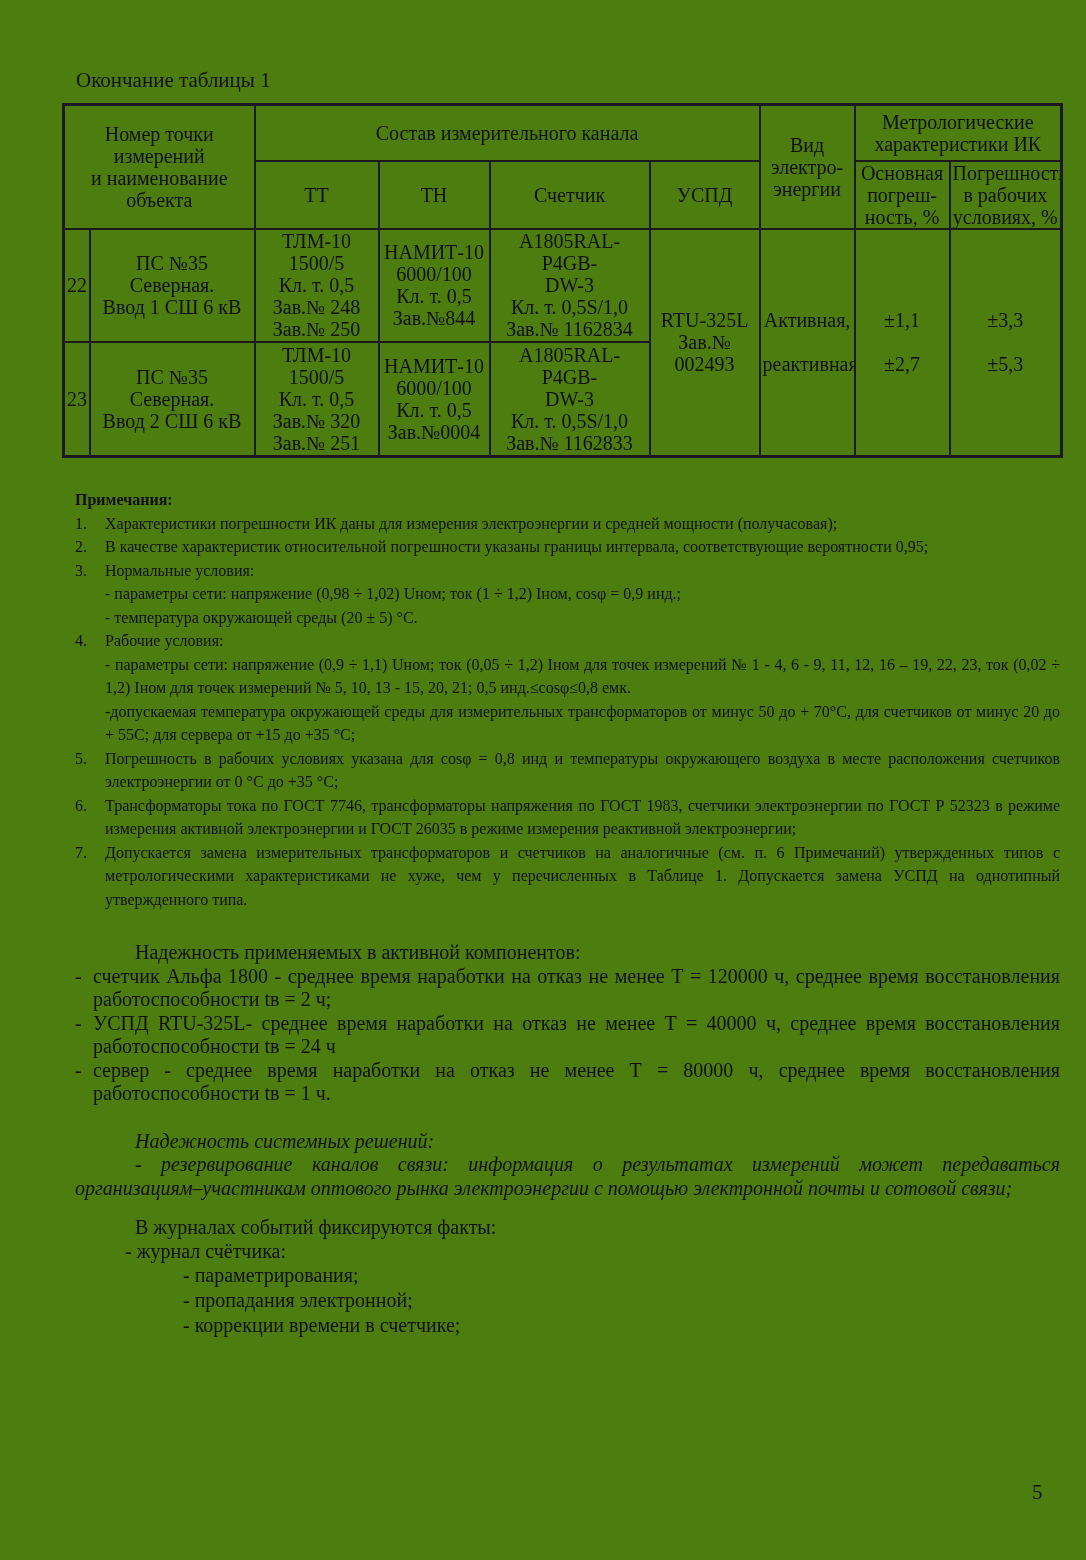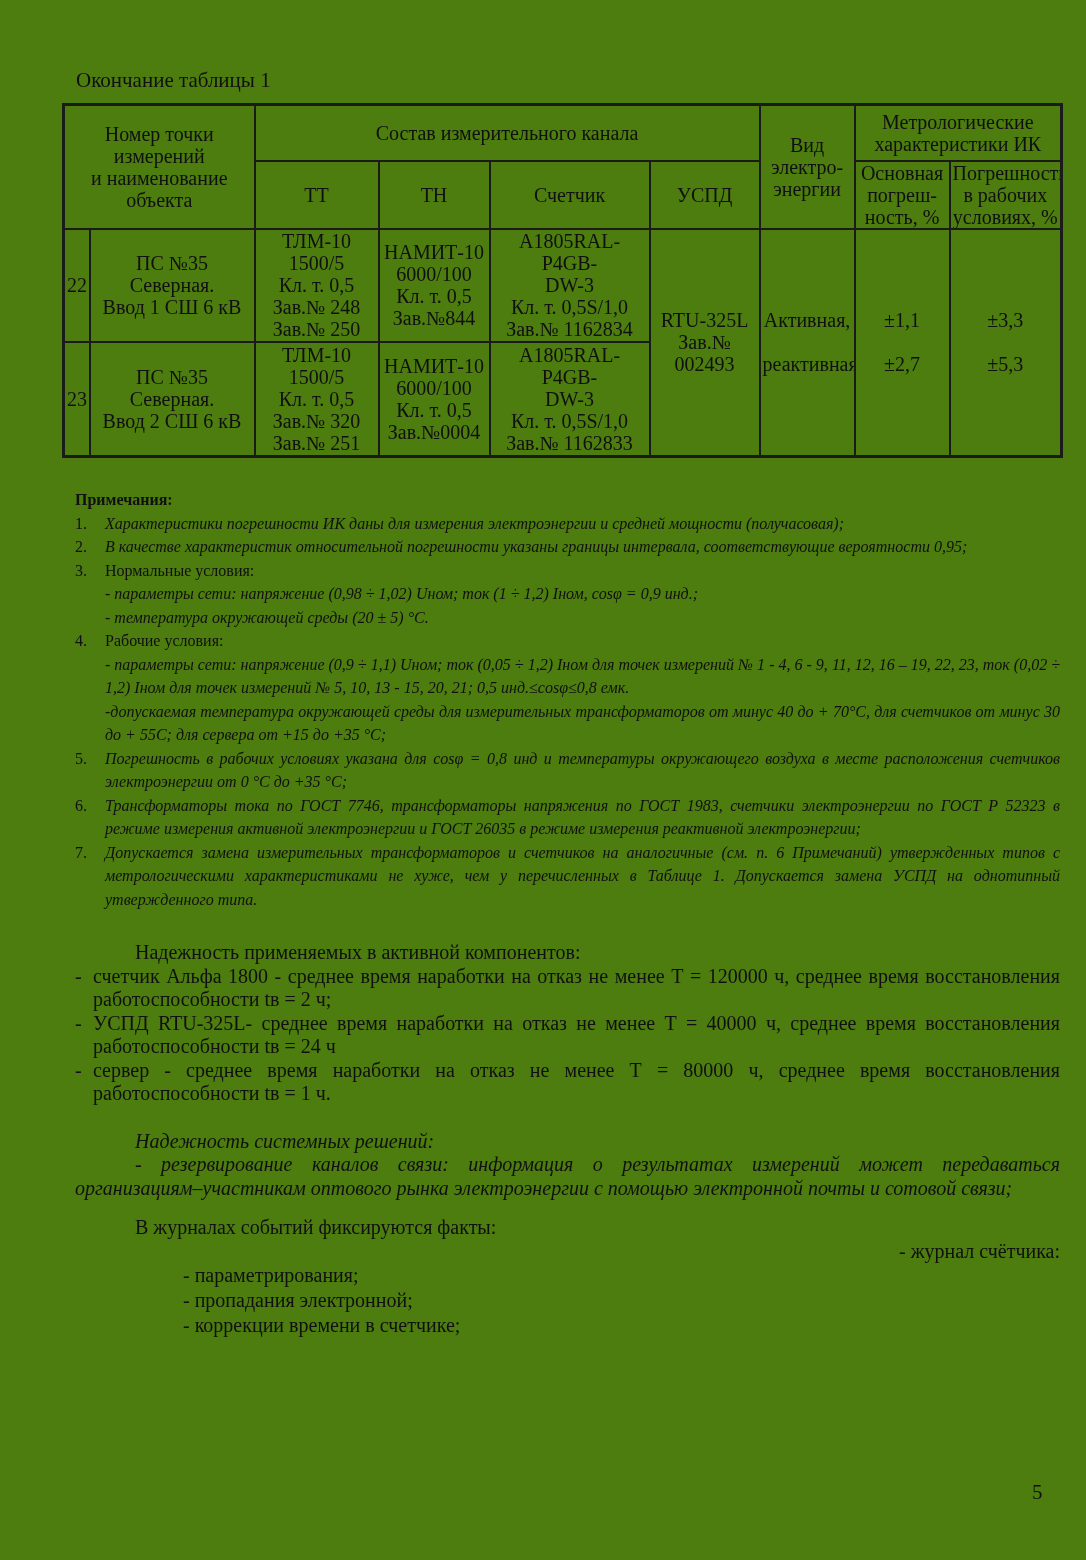--- a/index.html
+++ b/index.html
@@ -46,36 +46,36 @@
   
   .notes {
     margin: 30px 26px 18px 75px;
     font-size: 16px;
     line-height: 23.5px;
   }
   .notes-title { font-weight: bold; }
   .note { display: flex; }
   .note-num { flex: 0 0 30px; }
   .note-body { flex: 1; min-width: 0; }
-  .jst { text-align: justify; font-style: italic; }
+  .jst { text-align: justify; }
   
   .body-text {
     margin: 0 26px 0 75px;
     font-size: 20px;
     line-height: 23.5px;
   }
   .sect-title { text-indent: 60px; }
   .mt-gap1 { margin-top: 30px; }
   .mt-gap2 { margin-top: 24px; font-style: italic; }
   .mt-gap3 { margin-top: 16px; }
   .dash-item { display: flex; }
   .dash-col { flex: 0 0 18px; }
   .dash-text { flex: 1; min-width: 0; text-align: justify; }
   .para-indent { text-indent: 60px; text-align: justify; }
-  .meter-journal { margin-left: 50px; text-align: right; }
+  .meter-journal { margin-left: 50px; }
   .journal-item { margin-left: 108px; line-height: 25px; }
   .page-number {
     position: absolute;
     left: 1032px;
     top: 1480px;
     font-size: 21px;
   }
 </style>
 </head>
 <body>
@@ -191,21 +191,21 @@
         <div class="jst">- параметры сети: напряжение (0,98 ÷ 1,02) Uном;  ток (1 ÷ 1,2) Iном, cosφ = 0,9 инд.;</div>
         <div class="jst">- температура окружающей среды (20 ± 5) °С.</div>
       </div>
     </div>
 
     <div class="note">
       <span class="note-num">4.</span>
       <div class="note-body">
         <div>Рабочие условия:</div>
         <div class="jst">- параметры сети: напряжение (0,9 ÷ 1,1) Uном; ток (0,05 ÷ 1,2) Iном для точек измерений № 1 - 4, 6 - 9, 11, 12, 16 – 19, 22, 23, ток (0,02 ÷ 1,2) Iном для точек измерений № 5, 10, 13 - 15, 20, 21; 0,5 инд.≤cosφ≤0,8 емк.</div>
-        <div class="jst">-допускаемая температура окружающей среды для измерительных трансформаторов от минус 40 до + 70°С, для счетчиков от минус 30 до + 55С; для сервера от +15 до +35 °С;</div>
+        <div class="jst">-допускаемая температура окружающей среды для измерительных трансформаторов от минус 50 до + 70°С, для счетчиков от минус 20 до + 55С; для сервера от +15 до +35 °С;</div>
       </div>
     </div>
 
     <div class="note">
       <span class="note-num">5.</span>
       <div class="note-body jst">Погрешность в рабочих условиях указана для cosφ = 0,8 инд и температуры окружающего воздуха в месте расположения счетчиков электроэнергии от 0 °С до +35 °С;</div>
     </div>
 
     <div class="note">
       <span class="note-num">6.</span>

